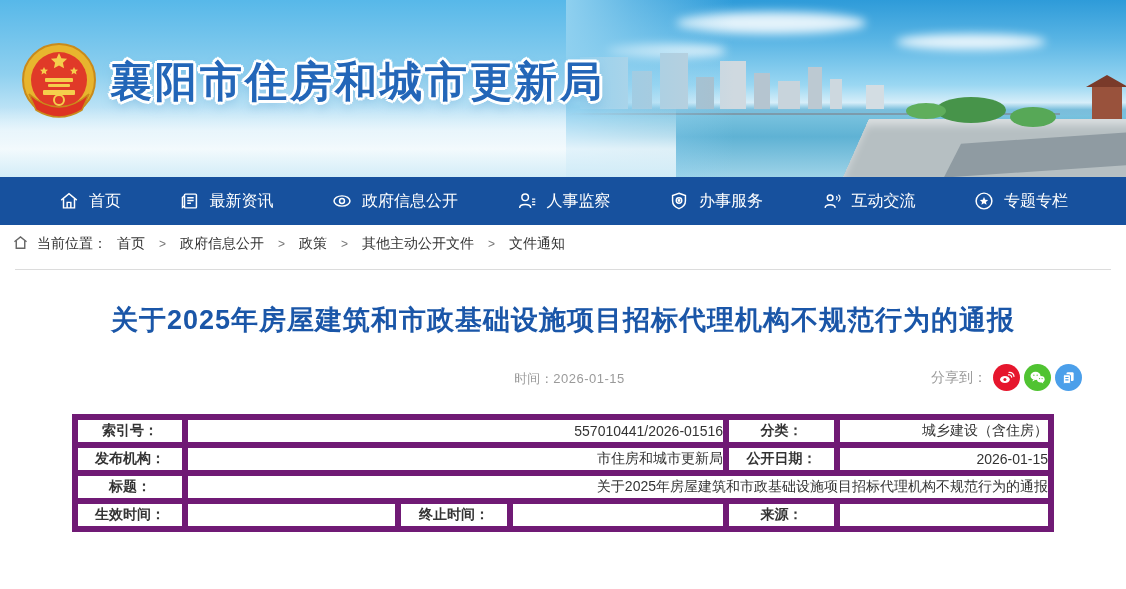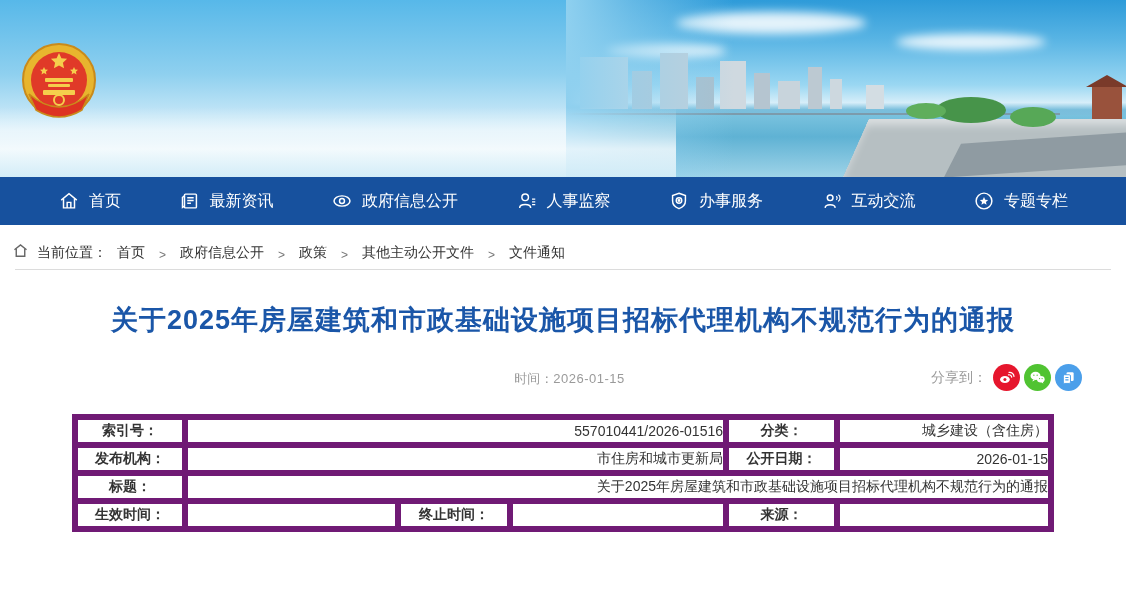--- a/index.html
+++ b/index.html
@@ -45,21 +45,21 @@
     text-shadow:-2px -2px 0 #fff,2px -2px 0 #fff,-2px 2px 0 #fff,2px 2px 0 #fff,-3px 0 0 #fff,3px 0 0 #fff,
       0 -3px 0 #fff,0 3px 0 #fff,0 5px 10px rgba(110,170,215,.65);
     white-space:nowrap; cursor:pointer;
   }
   
   .topnav { height:48px; background:#17519e; display:flex; align-items:center;
     justify-content:space-between; padding:0 58px; }
   .nav-item { display:flex; align-items:center; gap:9px; color:#fff; font-size:16px; cursor:pointer; white-space:nowrap; }
   .nav-item svg { display:block; }
   
-  .breadcrumb { height:37px; display:flex; align-items:flex-end; padding:0 12px; font-size:14px; color:#333; }
+  .breadcrumb { height:37px; display:flex; align-items:center; padding:0 12px; font-size:14px; color:#333; }
   .crumb-prefix { margin:0 10px 0 8px; color:#333; }
   .crumb-link { color:#333; cursor:pointer; }
   .crumb-sep { color:#777; margin:0 14px; font-size:12px; }
   .divider { border-top:1px solid #dcdcdc; margin:7px 15px 0 15px; }
   
   .article-title { text-align:center; color:#1a56a8; font-size:27px; font-weight:bold; margin-top:32px;
     letter-spacing:1px; }
   .meta-row { position:relative; margin-top:24px; height:32px;margin-left:13px; }
   .meta-time { text-align:center; color:#9a9a9a; font-size:13px; padding-top:8px; }
   .meta-time .tv { letter-spacing:.5px; }
@@ -114,20 +114,21 @@
         <path d="M41 13 l2.4 5.2 5.7.6 -4.2 3.9 1.2 5.6 -5.1-2.9 -5.1 2.9 1.2-5.6 -4.2-3.9 5.7-.6 z" fill="#F5CE4C"></path>
         <path d="M26 27 l1.2 2.5 2.8.3 -2.1 1.9 .6 2.7 -2.5-1.4 -2.5 1.4 .6-2.7 -2.1-1.9 2.8-.3 z" fill="#F5CE4C"></path>
         <path d="M56 27 l1.2 2.5 2.8.3 -2.1 1.9 .6 2.7 -2.5-1.4 -2.5 1.4 .6-2.7 -2.1-1.9 2.8-.3 z" fill="#F5CE4C"></path>
         <rect x="27" y="38" width="28" height="4" rx="1" fill="#F5CE4C"></rect>
         <rect x="30" y="44" width="22" height="3" rx="1" fill="#F5CE4C"></rect>
         <rect x="25" y="50" width="32" height="5" rx="1" fill="#F5CE4C"></rect>
         <circle cx="41" cy="60" r="5" fill="none" stroke="#F5CE4C" stroke-width="2"></circle>
         <path d="M11 54 Q41 80 71 54 L64 70 Q41 84 18 70 Z" fill="#DD3322" stroke="#C98A1B" stroke-width="1.5"></path>
       </svg>
     </div>
+    <h1 class="site-title">襄阳市住房和城市更新局</h1>
   </header>
 
   <nav class="topnav">
     <div class="nav-item">
       <span>
         <svg width="22" height="22" viewBox="0 0 24 24" fill="none" stroke="#fff" stroke-width="1.6">
           <path d="M3.5 11 L12 4 L20.5 11"></path>
             <path d="M6 9.5 V19.5 H18 V9.5"></path>
             <path d="M10 19.5 V13.5 H14 V19.5"></path>
         </svg>

